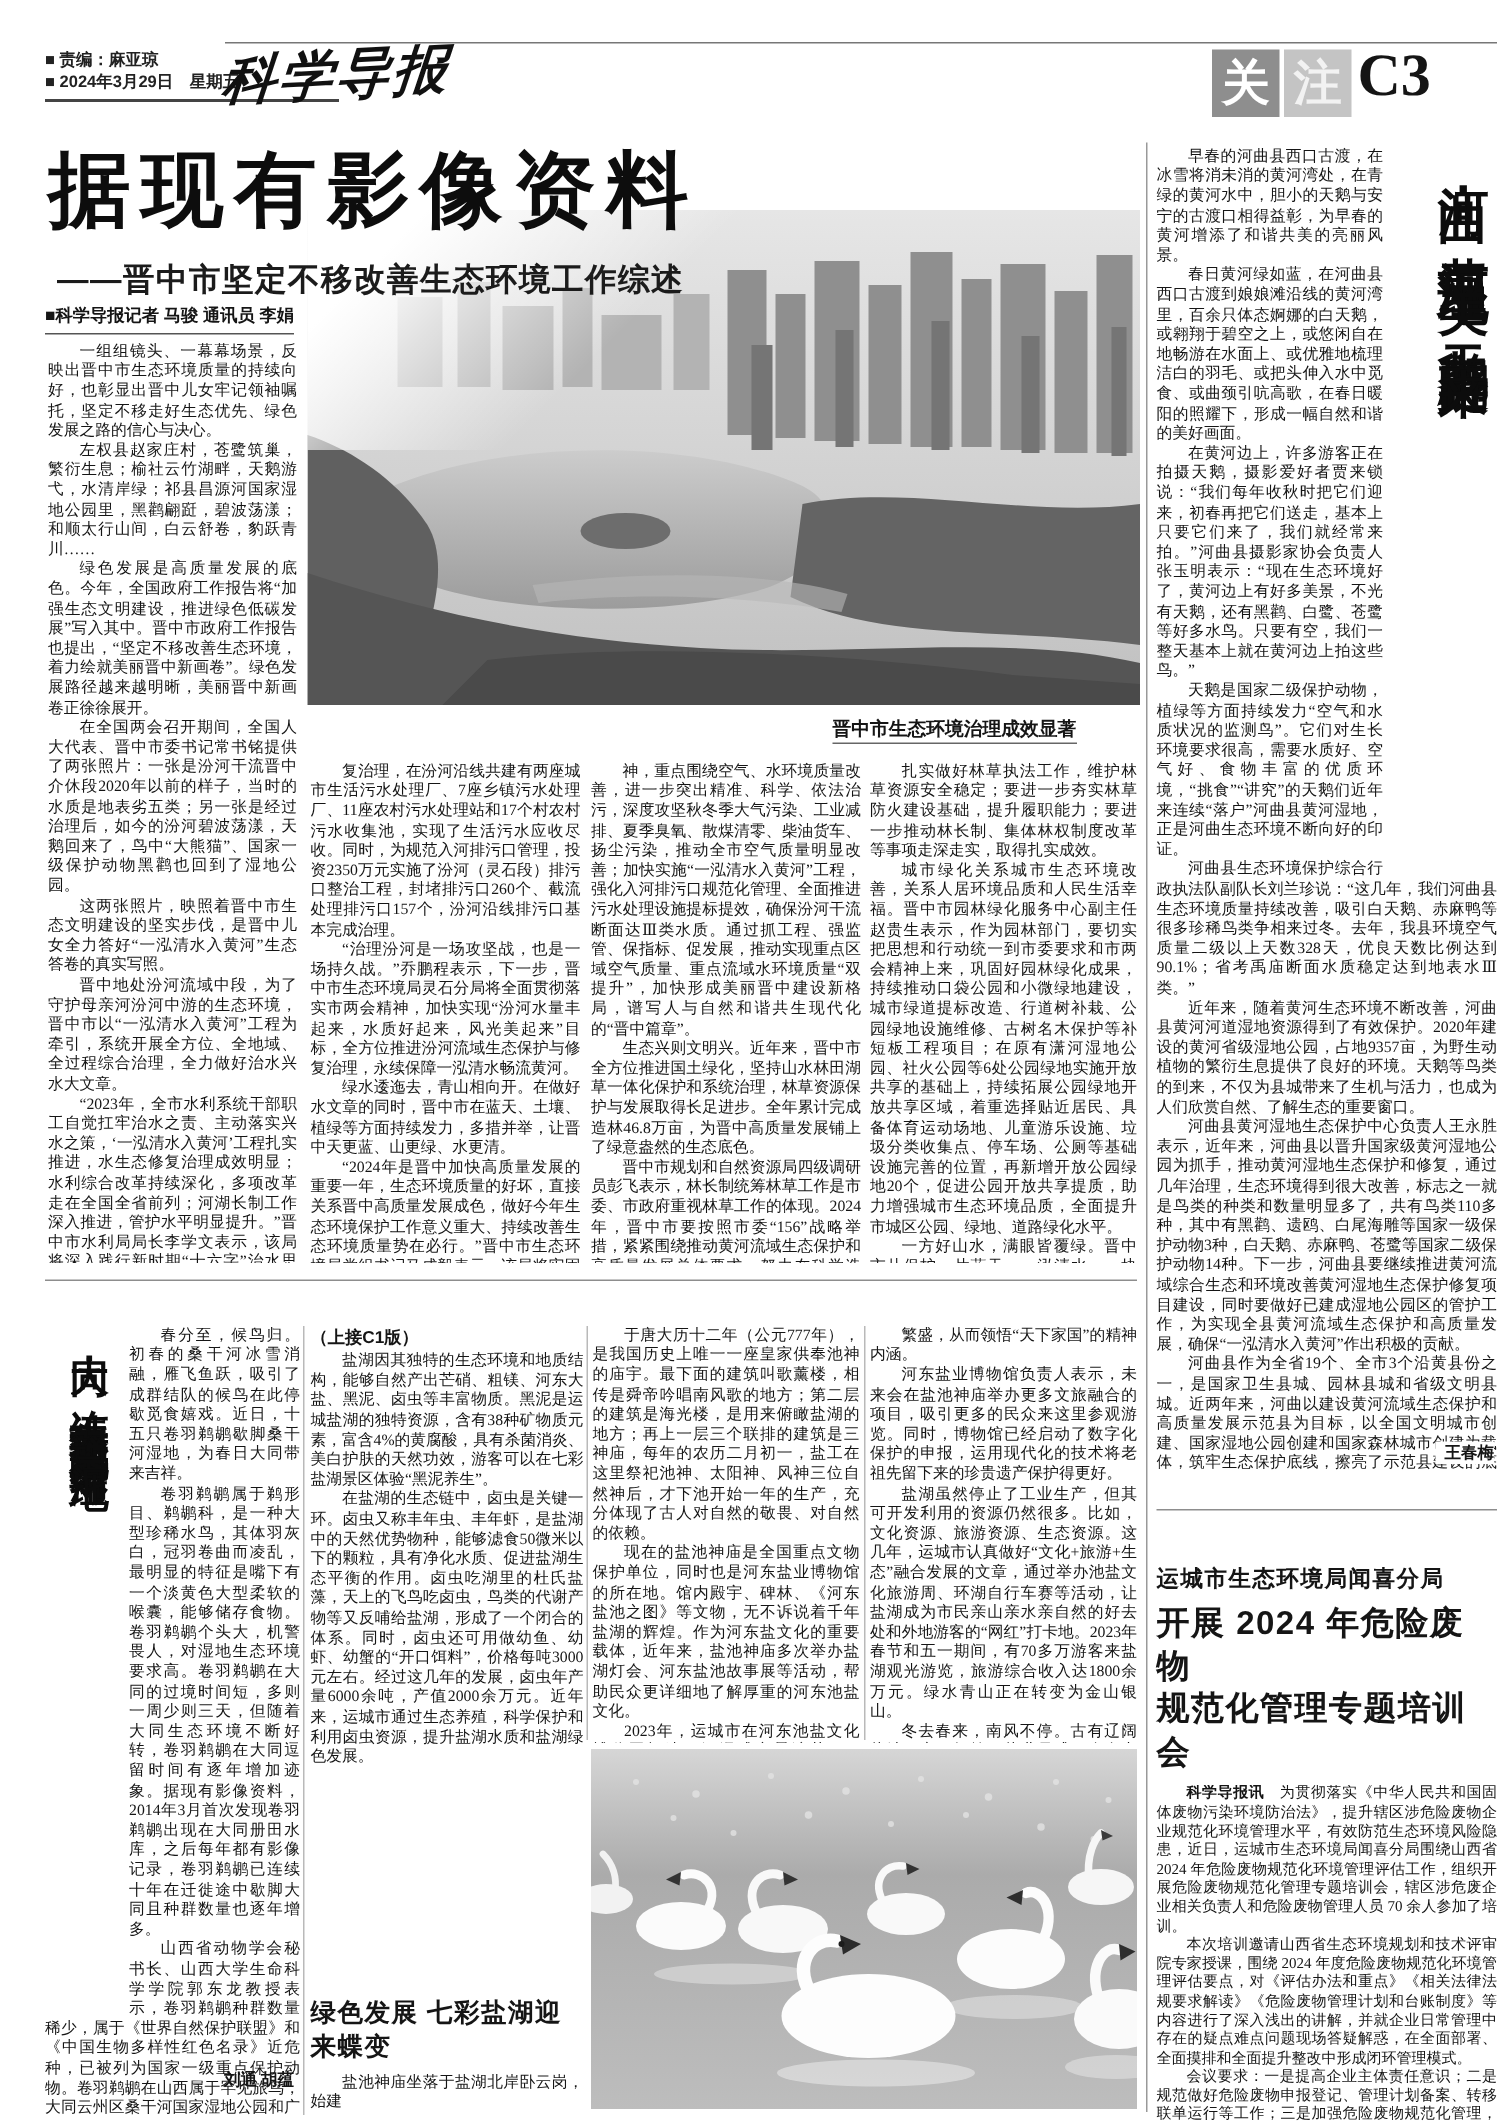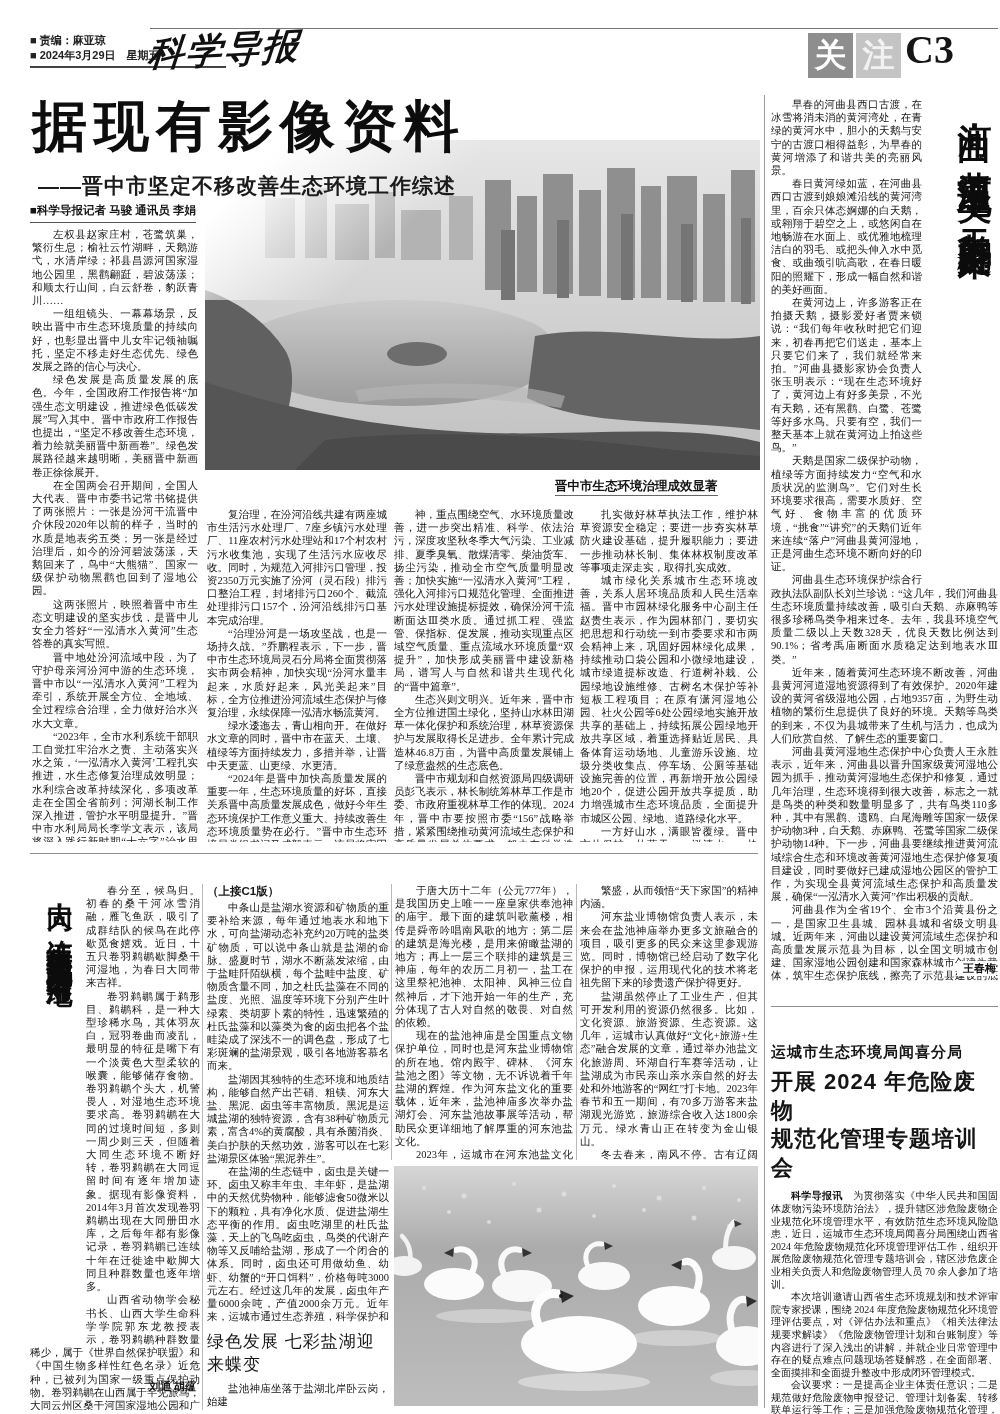--- a/index.html
+++ b/index.html
@@ -26,21 +26,21 @@
   .m-byline{font-size:11.5px;font-weight:bold;border-bottom:1px solid #555;padding-bottom:4px;}
   .caption{font-size:12.5px;font-weight:bold;text-align:left;}
   .caption span{border-bottom:1px solid #666;padding-bottom:2px;}
   .photo-fade{background:linear-gradient(135deg,#ffffff 16%,rgba(255,255,255,0) 58%);}
   
   .vtitle{writing-mode:vertical-rl;text-orientation:upright;font-weight:900;color:#0c0c0c;
           font-family:"Liberation Sans","DejaVu Sans",sans-serif;}
   .vt-datong{float:left;width:48px;height:460px;font-size:26px;letter-spacing:3px;margin-right:8px;}
   .vt-hequ{float:right;width:68px;height:478px;font-size:34px;letter-spacing:4px;margin-left:8px;}
   .byline-end{font-weight:bold;font-size:11px;text-align:right;}
-  .subhead{font-size:17px;font-weight:400;letter-spacing:1px;margin:8px 0 6px 0;
+  .subhead{font-size:17px;font-weight:700;letter-spacing:1px;margin:8px 0 6px 0;
            font-family:"Liberation Sans","DejaVu Sans",sans-serif;}
   .cont-label{font-weight:900;font-size:11.5px;margin-bottom:2px;}
   .kicker{font-size:15px;font-weight:900;letter-spacing:1px;}
   .t-title{font-size:22px;font-weight:900;line-height:1.3;letter-spacing:1px;}
   .flexcol{display:flex;flex-direction:column;}
 </style>
 </head>
 <body>
 
 <div class="page">
@@ -113,22 +113,22 @@
 
   <div class="abs m-title sans" style="left:32px;top:98px;width:480px;">据现有影像资料</div>
   <div class="abs m-sub sans" style="left:38px;top:172px;width:460px;">——晋中市坚定不移改善生态环境工作综述</div>
   <div class="abs m-byline sans" style="left:30px;top:203px;">■科学导报记者 马骏 通讯员 李娟</div>
 
   <div class="abs caption" style="left:555px;top:478px;width:205px;">
     <span>晋中市生态环境治理成效显著</span>
   </div>
 
   <div class="abs bt clip" style="left:32px;top:228px;width:166px;height:614px;">
+      <p class="para">一组组镜头、一幕幕场景，反映出晋中市生态环境质量的持续向好，也彰显出晋中儿女牢记领袖嘱托，坚定不移走好生态优先、绿色发展之路的信心与决心。</p>
       <p class="para">左权县赵家庄村，苍鹭筑巢，繁衍生息；榆社云竹湖畔，天鹅游弋，水清岸绿；祁县昌源河国家湿地公园里，黑鹳翩跹，碧波荡漾；和顺太行山间，白云舒卷，豹跃青川……</p>
-      <p class="para">一组组镜头、一幕幕场景，反映出晋中市生态环境质量的持续向好，也彰显出晋中儿女牢记领袖嘱托，坚定不移走好生态优先、绿色发展之路的信心与决心。</p>
       <p class="para">绿色发展是高质量发展的底色。今年，全国政府工作报告将“加强生态文明建设，推进绿色低碳发展”写入其中。晋中市政府工作报告也提出，“坚定不移改善生态环境，着力绘就美丽晋中新画卷”。绿色发展路径越来越明晰，美丽晋中新画卷正徐徐展开。</p>
       <p class="para">在全国两会召开期间，全国人大代表、晋中市委书记常书铭提供了两张照片：一张是汾河干流晋中介休段2020年以前的样子，当时的水质是地表劣五类；另一张是经过治理后，如今的汾河碧波荡漾，天鹅回来了，鸟中“大熊猫”、国家一级保护动物黑鹳也回到了湿地公园。</p>
       <p class="para">这两张照片，映照着晋中市生态文明建设的坚实步伐，是晋中儿女全力答好“一泓清水入黄河”生态答卷的真实写照。</p>
       <p class="para">晋中地处汾河流域中段，为了守护母亲河汾河中游的生态环境，晋中市以“一泓清水入黄河”工程为牵引，系统开展全方位、全地域、全过程综合治理，全力做好治水兴水大文章。</p>
       <p class="para">“2023年，全市水利系统干部职工自觉扛牢治水之责、主动落实兴水之策，‘一泓清水入黄河’工程扎实推进，水生态修复治理成效明显；水利综合改革持续深化，多项改革走在全国全省前列；河湖长制工作深入推进，管护水平明显提升。”晋中市水利局局长李学文表示，该局将深入践行新时期“十六字”治水思路，全面贯彻落实各项安排部署，以项目谋划为牵引、开源兴水为路径、节流治水为抓手、修复清水为目标、防洪护水为根本、惠民用水为基石、综改活水为依托，全面提升水支撑保障、水资源管控、水生态治理、水安全保障、水民生服务、水改革创新等六大能力，为全市着力推动高质量发展、不断深化全方位转型、奋力谱写中国式现代化晋中篇章提供坚强的水支撑、水保障。</p>
     </div>
   <div class="abs bt clip" style="left:207px;top:508px;width:180px;height:334px;">
       <p class="para">复治理，在汾河沿线共建有两座城市生活污水处理厂、7座乡镇污水处理厂、11座农村污水处理站和17个村农村污水收集池，实现了生活污水应收尽收。同时，为规范入河排污口管理，投资2350万元实施了汾河（灵石段）排污口整治工程，封堵排污口260个、截流处理排污口157个，汾河沿线排污口基本完成治理。</p>
       <p class="para">“治理汾河是一场攻坚战，也是一场持久战。”乔鹏程表示，下一步，晋中市生态环境局灵石分局将全面贯彻落实市两会精神，加快实现“汾河水量丰起来，水质好起来，风光美起来”目标，全方位推进汾河流域生态保护与修复治理，永续保障一泓清水畅流黄河。</p>
       <p class="para">绿水逶迤去，青山相向开。在做好水文章的同时，晋中市在蓝天、土壤、植绿等方面持续发力，多措并举，让晋中天更蓝、山更绿、水更清。</p>
@@ -155,21 +155,20 @@
         <p class="para">山西省动物学会秘书长、山西大学生命科学学院郭东龙教授表示，卷羽鹈鹕种群数量稀少，属于《世界自然保护联盟》和《中国生物多样性红色名录》近危种，已被列为国家一级重点保护动物。卷羽鹈鹕在山西属于罕见旅鸟，大同云州区桑干河国家湿地公园和广灵壶流河湿地是山西省卷羽鹈鹕的集中分布区，卷羽鹈鹕在大同不仅种群数量多，居留期和分布也更加稳定，具有十分重要的保护价值。</p>
       </div>
     <div class="abs byline-end" style="right:4px;bottom:16px;">刘通 胡蕴</div>
   </div>
 
   <div class="abs rule-v" style="left:202px;top:884px;height:526px;"></div>
 
   <div class="abs flexcol" style="left:207px;top:884px;width:182px;height:524px;">
     <div class="cont-label sans">（上接C1版）</div>
     <div class="bt clip" style="flex:1;">
-        <p class="para">中条山是盐湖水资源和矿物质的重要补给来源，每年通过地表水和地下水，可向盐湖动态补充约20万吨的盐类矿物质，可以说中条山就是盐湖的命脉。盛夏时节，湖水不断蒸发浓缩，由于盐畦阡陌纵横，每个盐畦中盐度、矿物质含量不同，加之杜氏盐藻在不同的盐度、光照、温度等环境下分别产生叶绿素、类胡萝卜素的特性，迅速繁殖的杜氏盐藻和以藻类为食的卤虫把各个盐畦染成了深浅不一的调色盘，形成了七彩斑斓的盐湖景观，吸引各地游客慕名而来。</p>
         <p class="para">盐湖因其独特的生态环境和地质结构，能够自然产出芒硝、粗镁、河东大盐、黑泥、卤虫等丰富物质。黑泥是运城盐湖的独特资源，含有38种矿物质元素，富含4%的黄腐酸，具有杀菌消炎、美白护肤的天然功效，游客可以在七彩盐湖景区体验“黑泥养生”。</p>
         <p class="para">在盐湖的生态链中，卤虫是关键一环。卤虫又称丰年虫、丰年虾，是盐湖中的天然优势物种，能够滤食50微米以下的颗粒，具有净化水质、促进盐湖生态平衡的作用。卤虫吃湖里的杜氏盐藻，天上的飞鸟吃卤虫，鸟类的代谢产物等又反哺给盐湖，形成了一个闭合的体系。同时，卤虫还可用做幼鱼、幼虾、幼蟹的“开口饵料”，价格每吨3000元左右。经过这几年的发展，卤虫年产量6000余吨，产值2000余万元。近年来，运城市通过生态养殖，科学保护和利用卤虫资源，提升盐湖水质和盐湖绿色发展。</p>
       </div>
     <div class="subhead">绿色发展 七彩盐湖迎来蝶变</div>
     <p class="bt para" style="margin:0;">盐池神庙坐落于盐湖北岸卧云岗，始建</p>
   </div>
 
   <div class="abs rule-v" style="left:391px;top:884px;height:276px;"></div>
   <div class="abs bt clip" style="left:395px;top:884px;width:178px;height:278px;">
       <p class="para">于唐大历十二年（公元777年），是我国历史上唯一一座皇家供奉池神的庙宇。最下面的建筑叫歌薰楼，相传是舜帝吟唱南风歌的地方；第二层的建筑是海光楼，是用来俯瞰盐湖的地方；再上一层三个联排的建筑是三神庙，每年的农历二月初一，盐工在这里祭祀池神、太阳神、风神三位自然神后，才下池开始一年的生产，充分体现了古人对自然的敬畏、对自然的依赖。</p>

